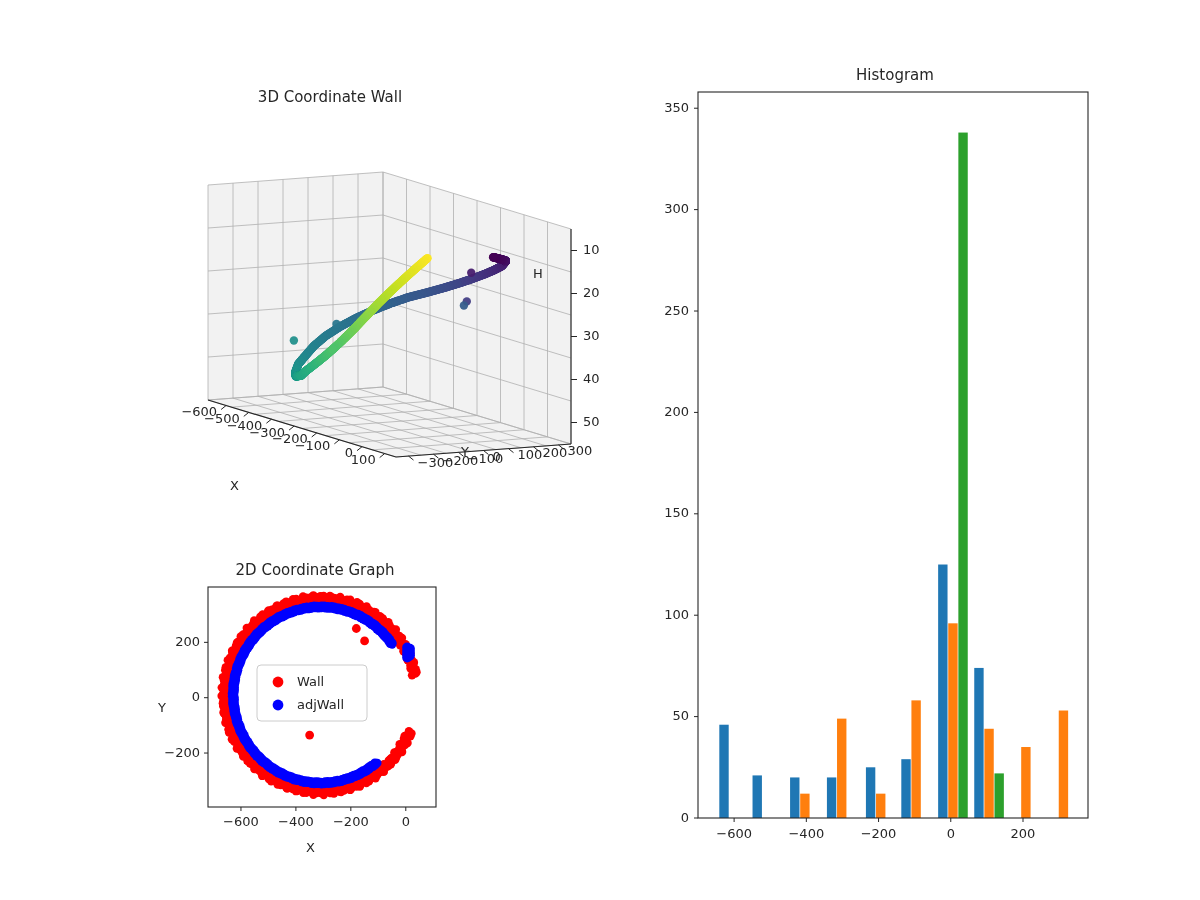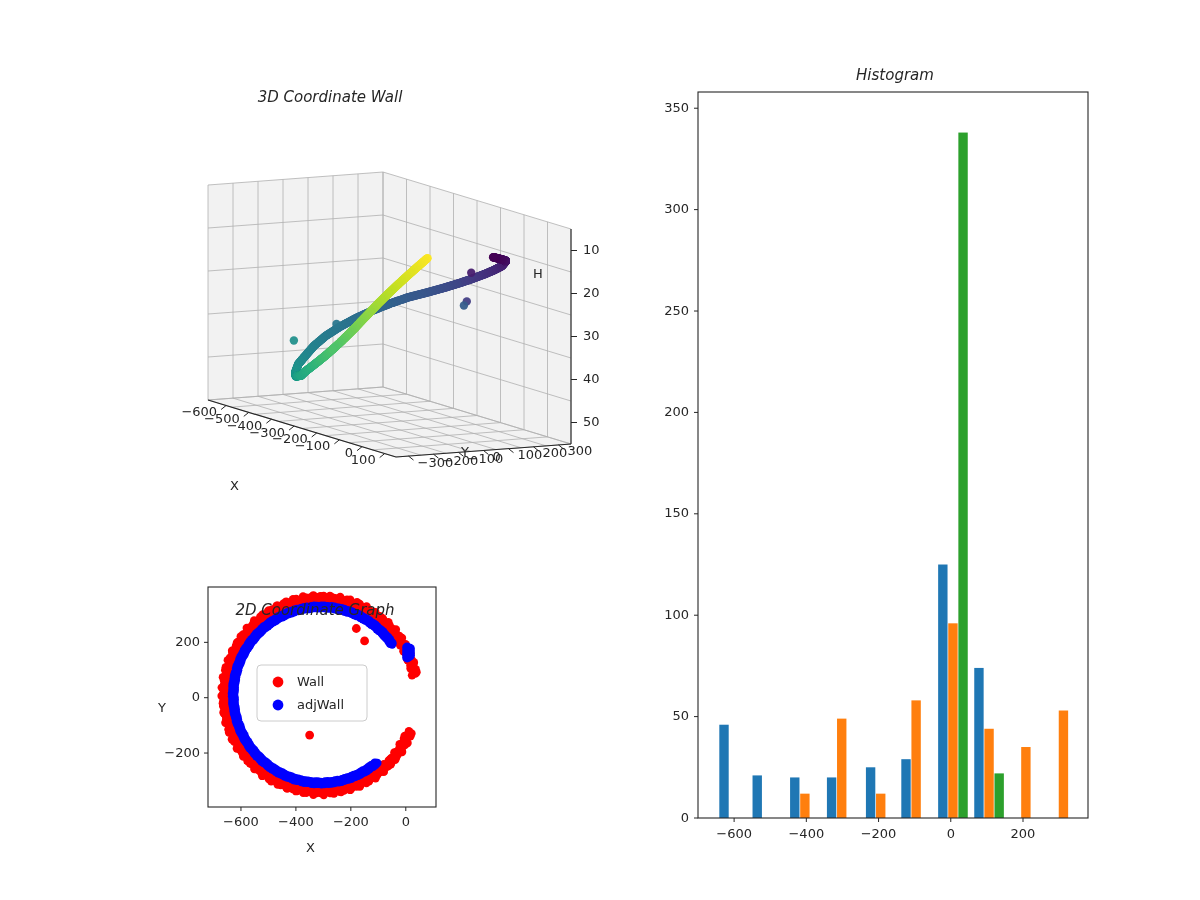--- a/index.html
+++ b/index.html
@@ -22,21 +22,20 @@
     background: #ffffff;
   }
   .panel { position: absolute; }
   .axes-title {
     position: absolute;
     width: 100%;
     text-align: center;
     font-size: 15px;
     color: #262626;
     white-space: nowrap;
-    font-style: italic;
   }
   .axis-name {
     position: absolute;
     font-size: 13px;
     color: #262626;
     white-space: nowrap;
   }
   svg { display: block; overflow: visible; }
 </style>
 </head>
@@ -1166,21 +1165,21 @@
           <line x1="481" y1="342.5" x2="487" y2="342.5" stroke="#262626" stroke-width="1"></line>
           <text x="493" y="342.5" font-size="13" font-family="&quot;DejaVu Sans&quot;, sans-serif" fill="#262626" text-anchor="start" dominant-baseline="middle">50</text>
         </g>
       </svg>
     <div class="axis-name" style="left:140px; top:398px;">X</div>
     <div class="axis-name" style="left:371px; top:364px;">Y</div>
     <div class="axis-name" style="left:443px; top:186px;">H</div>
   </div>
 
   <div class="panel" style="left:150px; top:555px; width:330px; height:310px;">
-    <div class="axes-title" style="top:6px; width:330px;margin-top:40px;">2D Coordinate Graph</div>
+    <div class="axes-title" style="top:6px; width:330px;">2D Coordinate Graph</div>
     <svg id="svg2d" width="330" height="310">
         <g>
           <circle cx="73.11" cy="139.92" r="4.2" fill="#ff0000"></circle>
           <circle cx="71.62" cy="140.97" r="4.2" fill="#ff0000"></circle>
           <circle cx="75.45" cy="141.93" r="4.2" fill="#ff0000"></circle>
           <circle cx="76.28" cy="142.91" r="4.2" fill="#ff0000"></circle>
           <circle cx="74.00" cy="144.00" r="4.2" fill="#ff0000"></circle>
           <circle cx="76.04" cy="144.92" r="4.2" fill="#ff0000"></circle>
           <circle cx="77.11" cy="145.85" r="4.2" fill="#ff0000"></circle>
           <circle cx="73.20" cy="147.13" r="4.2" fill="#ff0000"></circle>

